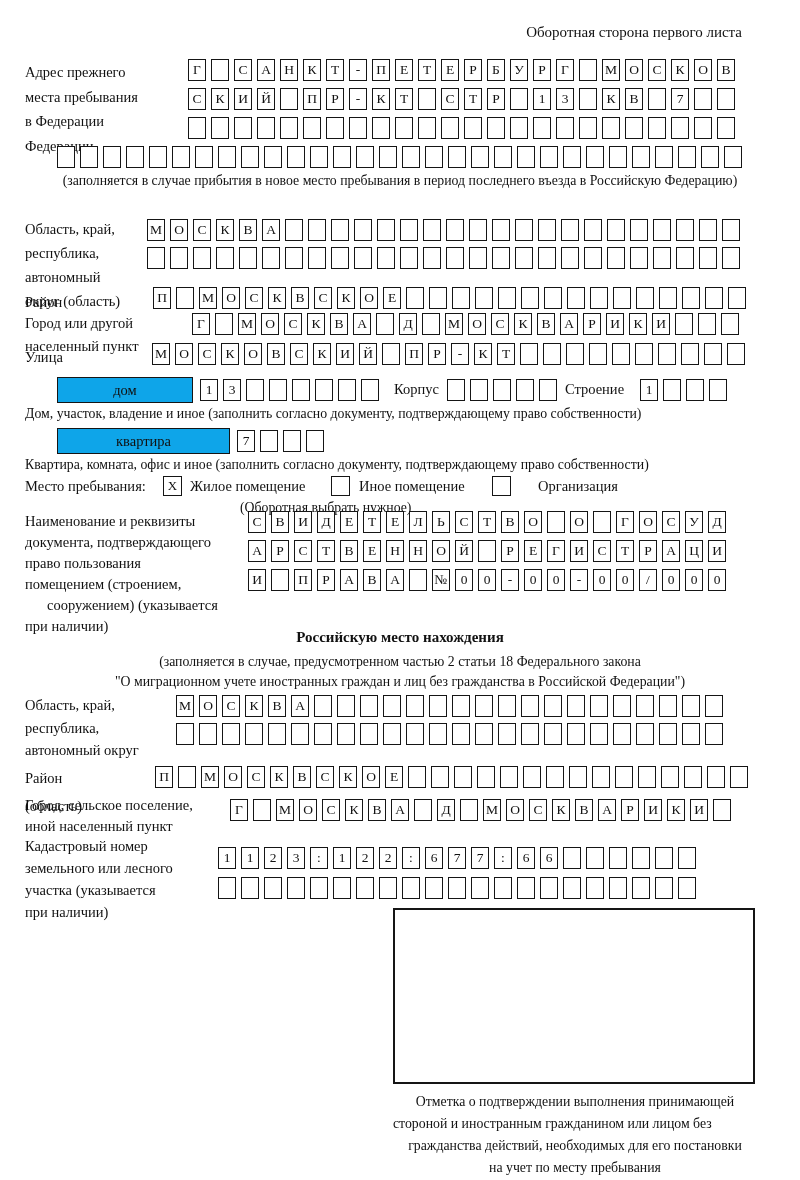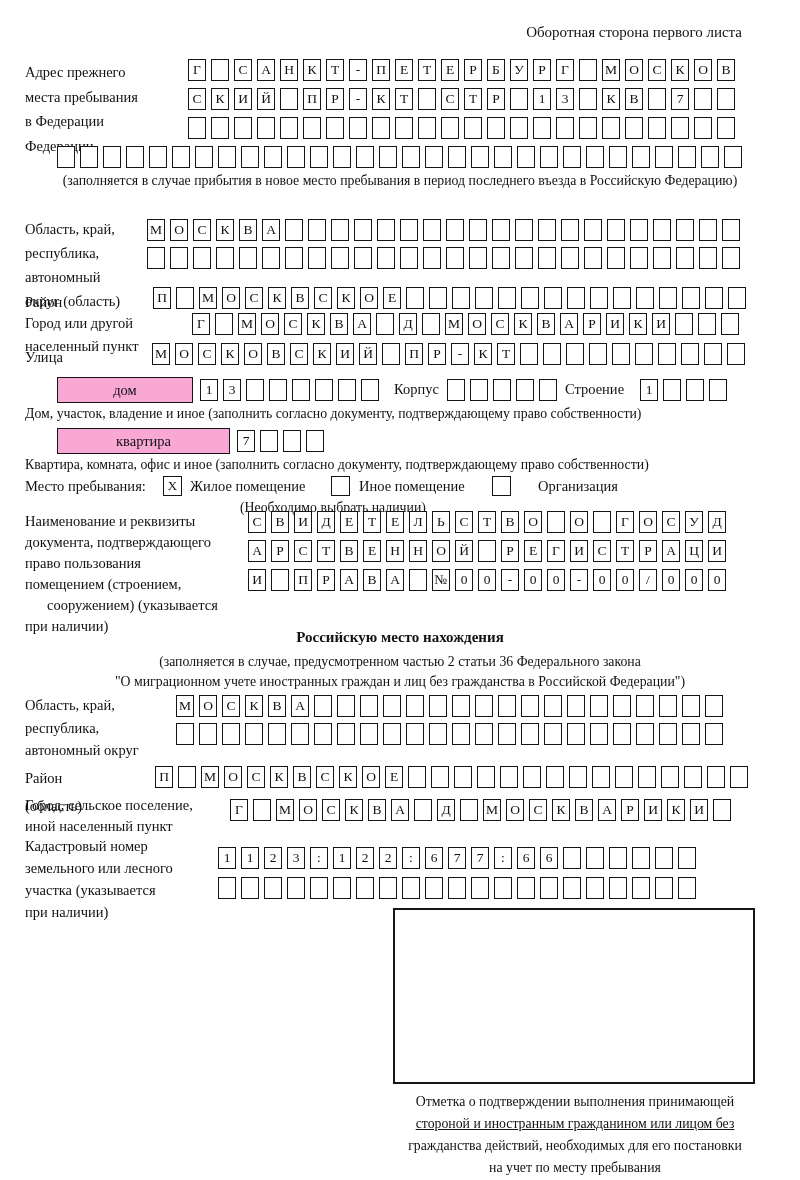--- a/index.html
+++ b/index.html
@@ -10,21 +10,21 @@
   .cap{font-size:13.8px;}
   .b{font-weight:bold;}
   .ctr{left:0;width:800px;text-align:center;}
   .cellrow{position:absolute;display:flex;gap:5px;}
   .cell{box-sizing:border-box;width:18px;height:22px;border:1.6px solid #151515;
         display:flex;align-items:center;justify-content:center;
         font-size:13.5px;line-height:1;background:#fff;}
   .chk{box-sizing:border-box;width:19px;height:20px;border:1.6px solid #151515;
        display:flex;align-items:center;justify-content:center;font-size:13px;}
   .labelbox{box-sizing:border-box;border:1.6px solid #151515;display:flex;
-            align-items:center;justify-content:center;font-size:14.5px;background:#f9a8d4;}
+            align-items:center;justify-content:center;font-size:14.5px;background:#0ea5e9;}
   .stampbox{box-sizing:border-box;border:2px solid #151515;background:#fff;}
   .capctr{text-align:center;}
 </style>
 </head>
 <body>
 
 <div class="page">
 
   <div class="abs lbl" style="top:24px;right:58px;font-size:15px;">Оборотная сторона первого листа</div>
 
@@ -43,24 +43,24 @@
   <div class="abs labelbox" style="top:428px;left:57px;width:173px;height:26px;">квартира</div>
   <div class="abs cap" style="top:457px;left:25px;">Квартира, комната, офис и иное (заполнить согласно документу, подтверждающему право собственности)</div>
 
   <div class="abs lbl" style="top:478px;left:25px;">Место пребывания:</div>
   <div class="abs chk" style="top:476px;left:163px;">X</div>
   <div class="abs lbl" style="top:478px;left:190px;">Жилое помещение</div>
   <div class="abs chk" style="top:476px;left:331px;"></div>
   <div class="abs lbl" style="top:478px;left:359px;">Иное помещение</div>
   <div class="abs chk" style="top:476px;left:492px;"></div>
   <div class="abs lbl" style="top:478px;left:538px;">Организация</div>
-  <div class="abs cap" style="top:500px;left:240px;">(Необходимо выбрать наличии)</div>
+  <div class="abs cap" style="top:500px;left:240px;">(Оборотная выбрать нужное)</div>
 
   <div class="abs ctr b" style="top:629px;font-size:15px;">Российскую место нахождения</div>
-  <div class="abs cap ctr" style="top:654px;">(заполняется в случае, предусмотренном частью 2 статьи 36 Федерального закона</div>
+  <div class="abs cap ctr" style="top:654px;">(заполняется в случае, предусмотренном частью 2 статьи 18 Федерального закона</div>
   <div class="abs cap ctr" style="top:674px;">"О миграционном учете иностранных граждан и лиц без гражданства в Российской Федерации")</div>
 
   <div class="abs lbl" style="top:770px;left:25px;">Район</div>
 
   <div class="abs stampbox" style="top:908px;left:393px;width:362px;height:176px;"></div>
 
   <div id="gen-host">
       <div class="abs lbl" style="left: 25px; top: 64px;">Адрес прежнего</div>
       <div class="abs lbl" style="left: 25px; top: 88.5px;">места пребывания</div>
       <div class="abs lbl" style="left: 25px; top: 113px;">в Федерации</div>
@@ -81,21 +81,21 @@
       <div class="abs lbl" style="left: 25px; top: 719.5px;">республика,</div>
       <div class="abs lbl" style="left: 25px; top: 742px;">автономный округ</div>
       <div class="abs lbl" style="left: 25px; top: 798px;">(область)</div>
       <div class="abs lbl" style="left: 25px; top: 797px;">Город, сельское поселение,</div>
       <div class="abs lbl" style="left: 25px; top: 818px;">иной населенный пункт</div>
       <div class="abs lbl" style="left: 25px; top: 838px;">Кадастровый номер</div>
       <div class="abs lbl" style="left: 25px; top: 860px;">земельного или лесного</div>
       <div class="abs lbl" style="left: 25px; top: 882px;">участка (указывается</div>
       <div class="abs lbl" style="left: 25px; top: 904px;">при наличии)</div>
       <div class="abs cap capctr" style="left: 393px; top: 1094px; width: 364px; white-space: normal; text-align: center;">Отметка о подтверждении выполнения принимающей</div>
-      <div class="abs cap capctr" style="left: 393px; top: 1116px; width: 364px; white-space: normal; text-align: center; text-decoration: underline;">стороной и иностранным гражданином или лицом без</div>
+      <div class="abs cap capctr" style="left: 393px; top: 1116px; width: 364px; white-space: normal; text-align: left;">стороной и иностранным гражданином или лицом без</div>
       <div class="abs cap capctr" style="left: 393px; top: 1138px; width: 364px; white-space: normal; text-align: center;">гражданства действий, необходимых для его постановки</div>
       <div class="abs cap capctr" style="left: 393px; top: 1160px; width: 364px; white-space: normal; text-align: center;">на учет по месту пребывания</div>
       <div class="cellrow" style="left: 188px; top: 59px;">
         <div class="cell">Г</div>
         <div class="cell"></div>
         <div class="cell">С</div>
         <div class="cell">А</div>
         <div class="cell">Н</div>
         <div class="cell">К</div>
         <div class="cell">Т</div>

